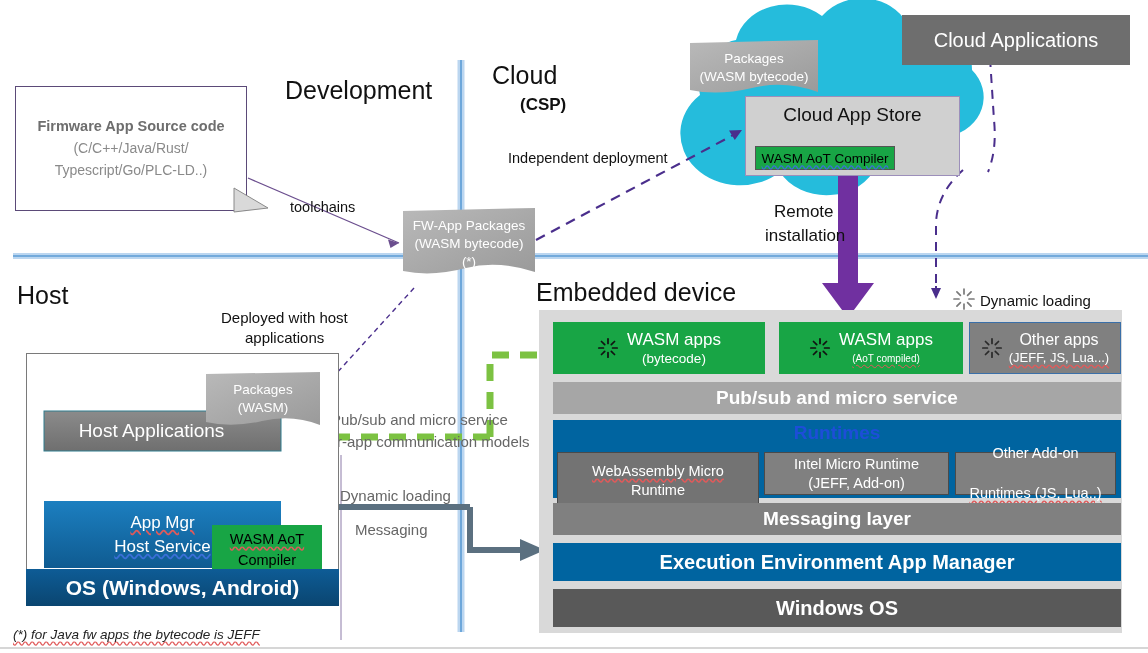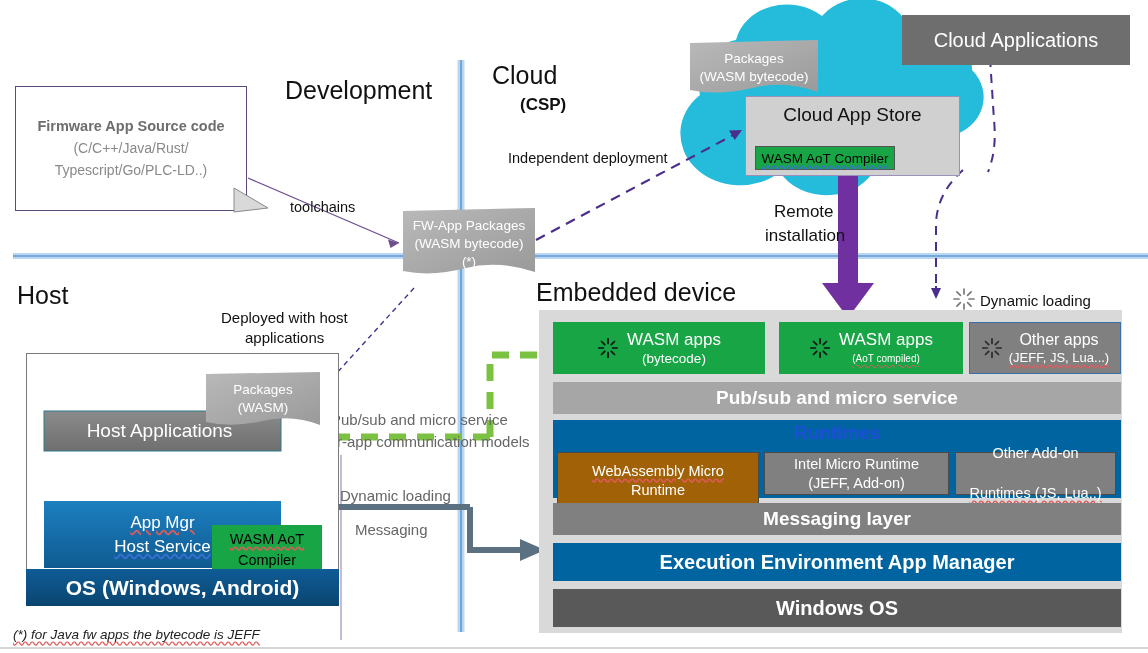--- a/index.html
+++ b/index.html
@@ -230,21 +230,21 @@
     </svg>
   </div>
   <div class="abs lbl" style="left:980px;top:291px;font-size:15px;">Dynamic loading</div>
 
   <div class="abs" style="left:26px;top:353px;width:313px;height:252px;border:1px solid #7A7A7A;
        background:#fff;box-sizing:border-box;"></div>
 
   <svg class="layer">
     <rect x="44" y="411" width="237" height="40" fill="url(#gradHostApps)" stroke="#2E7D8E" stroke-width="1"></rect>
   </svg>
-  <div class="abs blk" style="left:52px;top:411px;width:215px;height:40px;color:#fff;font-size:19px;">
+  <div class="abs blk" style="left:44px;top:411px;width:215px;height:40px;color:#fff;font-size:19px;">
     <span class="cond">Host Applications</span>
   </div>
 
   <svg class="layer">
     <path d="M206,374 L320,372 L320,425 Q292,414 262,421 Q232,428 206,422 Z" fill="url(#gradPkg)"></path>
   </svg>
   <div class="abs pkg" style="left:206px;top:379px;width:114px;height:40px;">
     <div class="l1">Packages</div>
     <div class="l2">(WASM)</div>
   </div>
@@ -354,21 +354,21 @@
        color:#fff;font-size:19px;font-weight:bold;">
     <span class="cond">Pub/sub and micro service</span>
   </div>
 
   <div class="abs" style="left:553px;top:420px;width:568px;height:78px;background:#0064A0;"></div>
   <div class="abs blk" style="left:553px;top:420px;width:568px;height:26px;color:#1d4ed8;
        font-size:19px;font-weight:bold;">
     <span class="cond">Runtimes</span>
   </div>
 
-  <div class="abs blk" style="left:557px;top:452px;width:202px;height:58px;background:#a16207;
+  <div class="abs blk" style="left:557px;top:452px;width:202px;height:58px;background:#737373;
        color:#fff;font-size:14.5px;line-height:19px;border:1px solid #4A4A4A;box-sizing:border-box;">
     <span class="cond u-wavy">WebAssembly Micro</span>
     <span class="cond">Runtime</span>
   </div>
   <div class="abs blk" style="left:764px;top:452px;width:185px;height:43px;background:#808080;
        color:#fff;font-size:14.5px;line-height:19px;border:1px solid #4A4A4A;box-sizing:border-box;">
     <span class="cond">Intel Micro Runtime</span>
     <span class="cond">(JEFF, Add-on)</span>
   </div>
   <div class="abs blk" style="left:955px;top:452px;width:161px;height:43px;background:#808080;

